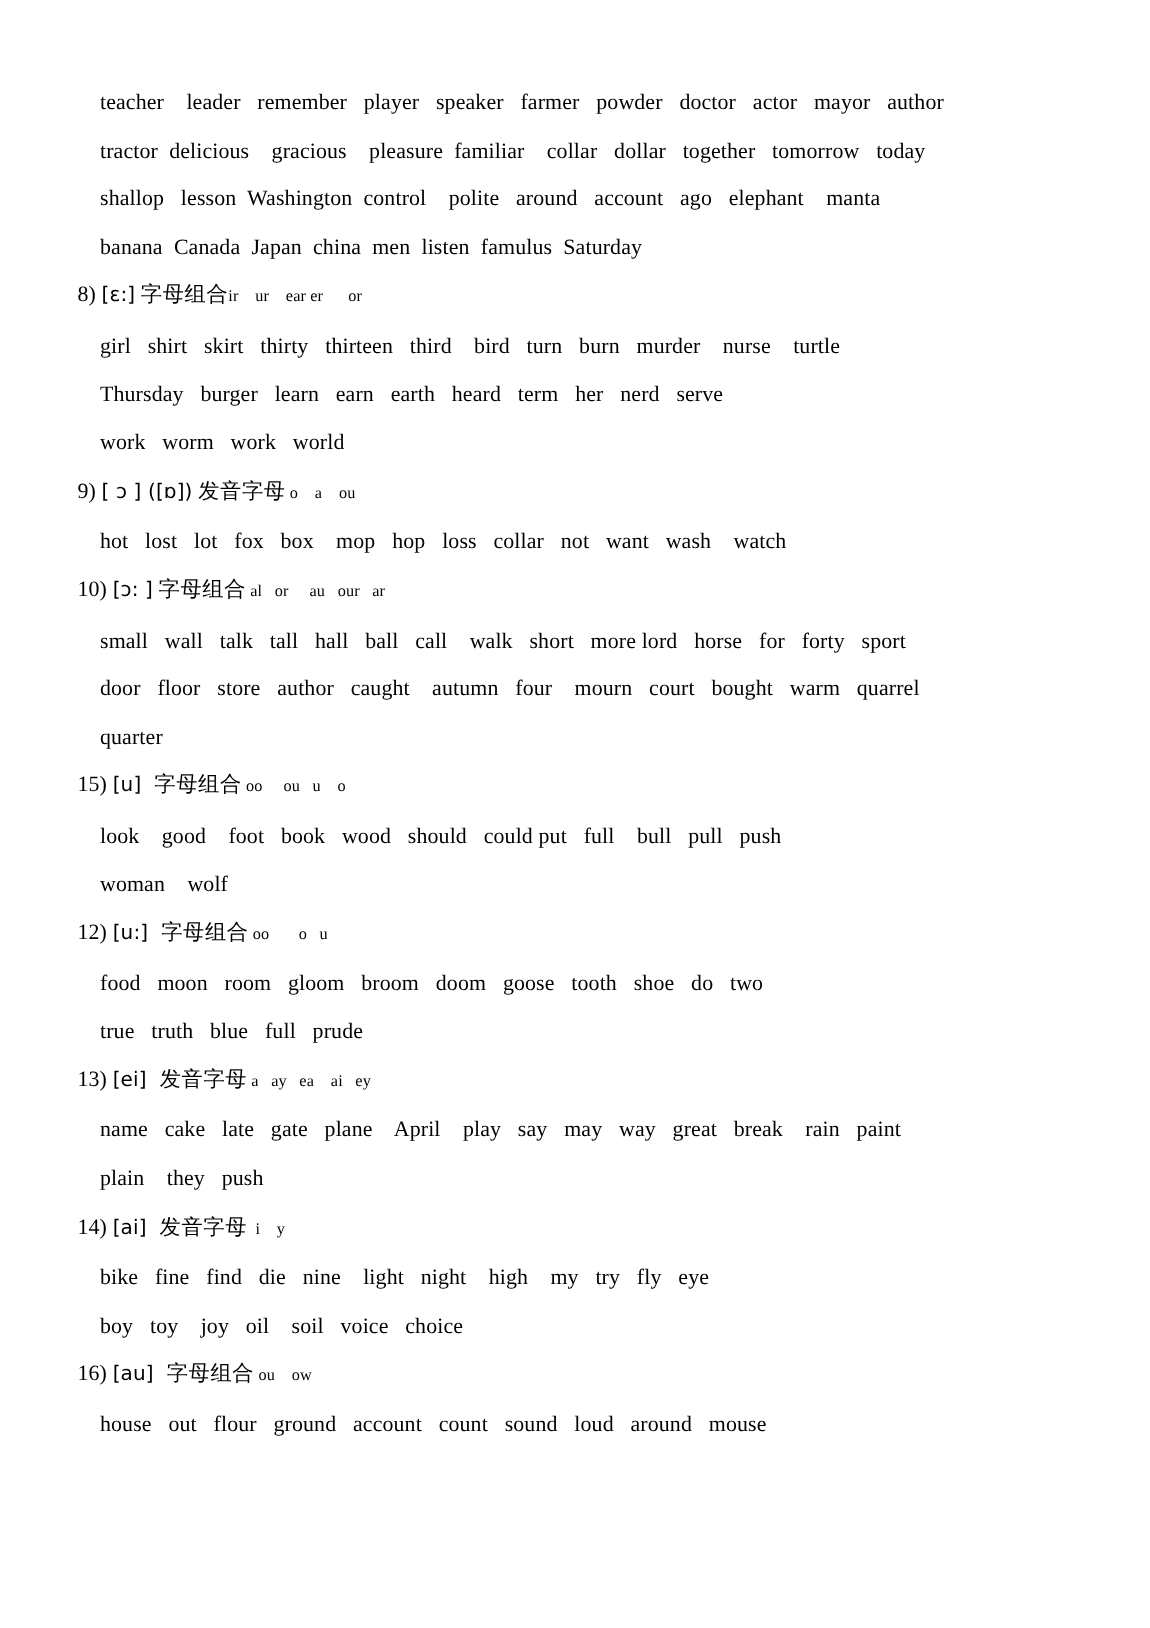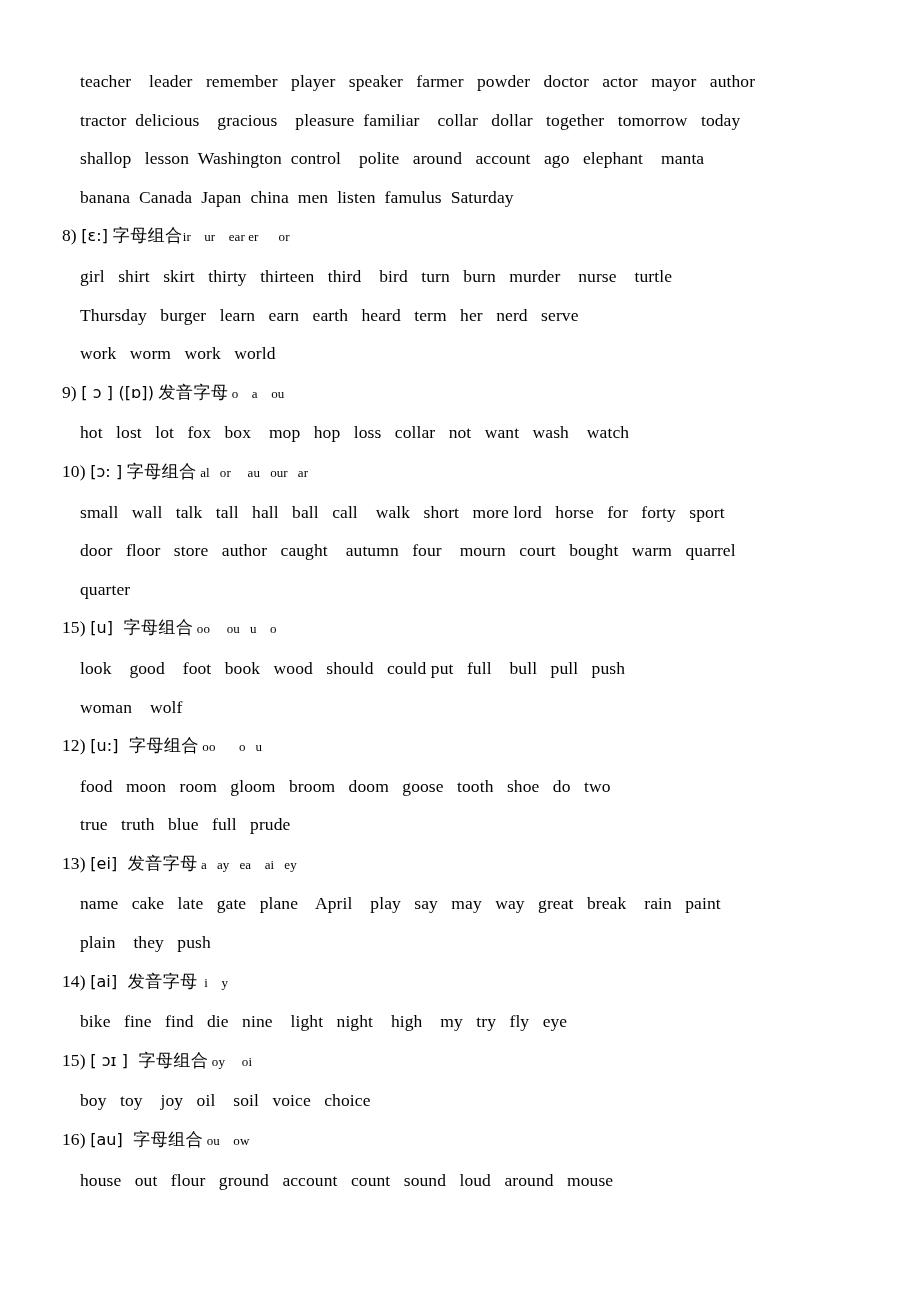--- a/index.html
+++ b/index.html
@@ -97,21 +97,20 @@
       <div class="sec">
         <div class="line heading"><span class="num">13)</span> <span class="ipa">[ei]</span> <span class="cn"> 发音字母</span><span class="letters"> a   ay   ea    ai   ey</span></div>
         <div class="line words">name   cake   late   gate   plane    April    play   say   may   way   great   break    rain   paint</div>
         <div class="line words">plain    they   push</div>
       </div>
       <div class="sec">
         <div class="line heading"><span class="num">14)</span> <span class="ipa">[ai]</span> <span class="cn"> 发音字母</span><span class="letters">  i    y</span></div>
         <div class="line words">bike   fine   find   die   nine    light   night    high    my   try   fly   eye</div>
       </div>
       <div class="sec">
-        <div class="line heading"><span class="num">15)</span> <span class="ipa">[ ɔɪ ]</span> <span class="cn"> 字母组合</span><span class="letters"> oy     oi</span></div>
         <div class="line words">boy   toy    joy   oil    soil   voice   choice</div>
       </div>
       <div class="sec">
         <div class="line heading"><span class="num">16)</span> <span class="ipa">[au]</span> <span class="cn"> 字母组合</span><span class="letters"> ou    ow</span></div>
         <div class="line words">house   out   flour   ground   account   count   sound   loud   around   mouse</div>
       </div>
     </div>
 </div>
 
 </body></html>

